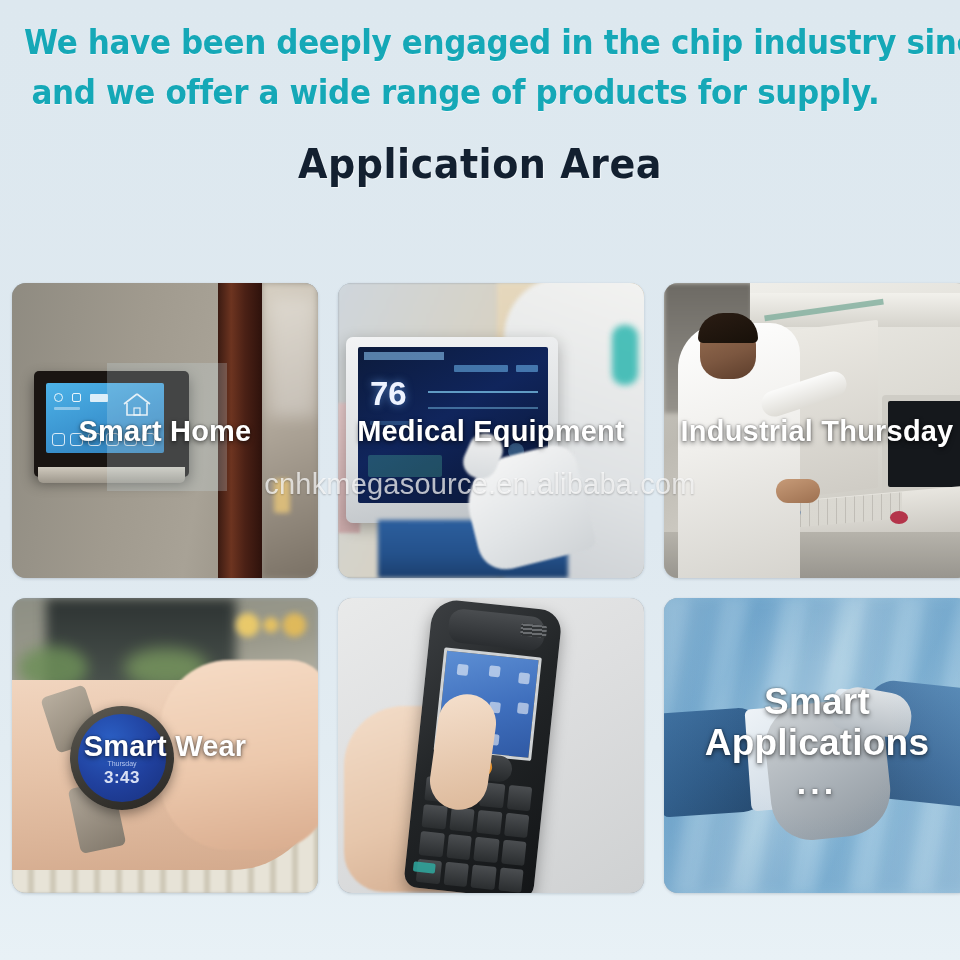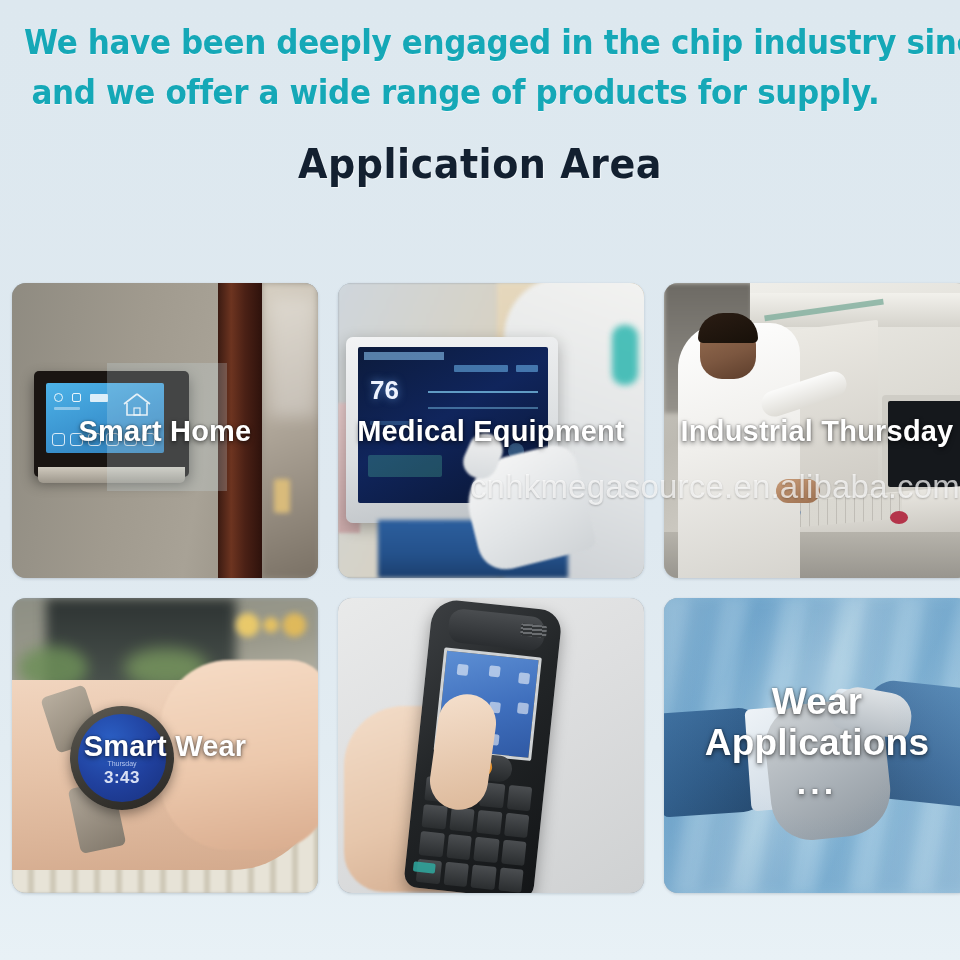--- a/index.html
+++ b/index.html
@@ -135,21 +135,21 @@
     border-radius: 60px 0 0 0; filter: blur(2px); }
   .me-teal { position:absolute; right:6px; top:42px; width:26px; height:60px;
     background:#2fb7b0; border-radius:12px; filter: blur(3px); opacity:.85;}
   .me-frame { position:absolute; left:8px; top:54px; width:212px; height:186px;
     background: linear-gradient(170deg,#f3f4f5 0%, #dcdfe1 55%, #b9bec2 100%);
     border-radius:7px; box-shadow:0 5px 16px rgba(0,0,0,.28); }
   .me-screen { position:absolute; left:12px; top:10px; width:190px; height:156px;
     background: linear-gradient(150deg,#0c1b3c 0%, #10255c 45%, #091531 100%);
     border-radius:2px; overflow:hidden; }
   .me-76 { position:absolute; left:12px; top:28px; color:#eef3ff;
-    font-size:26px; font-weight:bold; font-family:"Liberation Sans",sans-serif;
+    font-size:33px; font-weight:bold; font-family:"Liberation Sans",sans-serif;
     text-shadow:0 0 8px rgba(120,180,255,.6); }
   .me-bar { position:absolute; background: rgba(120,200,255,.5); border-radius:1px; }
   .me-topbar { position:absolute; left:6px; top:5px; width:80px; height:8px;
     background: rgba(150,210,255,.55); }
   .me-wave { position:absolute; left:70px; top:44px; width:110px; height:2px;
     background: rgba(140,220,255,.65); box-shadow:0 16px 0 rgba(140,220,255,.4); }
   .me-green { position:absolute; left:10px; bottom:26px; width:74px; height:22px;
     background: rgba(90,220,170,.25); border-radius:2px; }
   .me-stand { position:absolute; left:70px; top:240px; width:36px; height:46px;
     background: linear-gradient(180deg,#d8dbdd,#a9aeb2); }
@@ -311,23 +311,23 @@
   .oa-knuckle { position:absolute; left:170px; top:92px; width:78px; height:44px;
     background: linear-gradient(180deg,#dee2e5,#b6bdc3); border-radius: 24px 24px 10px 10px;
     transform: rotate(10deg); }
   .oa-vign { position:absolute; inset:0;
     background: radial-gradient(ellipse at 50% 48%, rgba(255,255,255,0) 35%, rgba(70,130,180,.22) 100%); }
 
   .watermark {
     position: absolute;
     left: 0; right: 0;
     top: 468px;
-    text-align: right;
+    text-align: center;
     font-family: "Liberation Sans", sans-serif;
-    font-size: 33px;
+    font-size: 29px;
     color: rgba(255,255,255,0.72);
     letter-spacing: 0.2px;
     text-shadow: 0 1px 2px rgba(0,0,0,0.22);
     z-index: 40;
     pointer-events: none;
     white-space: nowrap;
   }
 </style>
 </head>
 <body>
@@ -499,21 +499,21 @@
       <div class="oa-sleeveL"></div>
       <div class="oa-sleeveR"></div>
       <div class="oa-cuffL"></div>
       <div class="oa-cuffR"></div>
       <div class="oa-handL"></div>
       <div class="oa-handR"></div>
       <div class="oa-knuckle"></div>
       <div class="oa-vign"></div>
     </div>
     <div class="card-label stacked">
-      <span>Wear</span><br>
+      <span>Smart</span><br>
       <span>Applications</span>
       <span class="dots">...</span>
     </div>
   </div>
 
 </div>
 
 <div class="watermark">cnhkmegasource.en.alibaba.com</div>
 
 </body></html>

